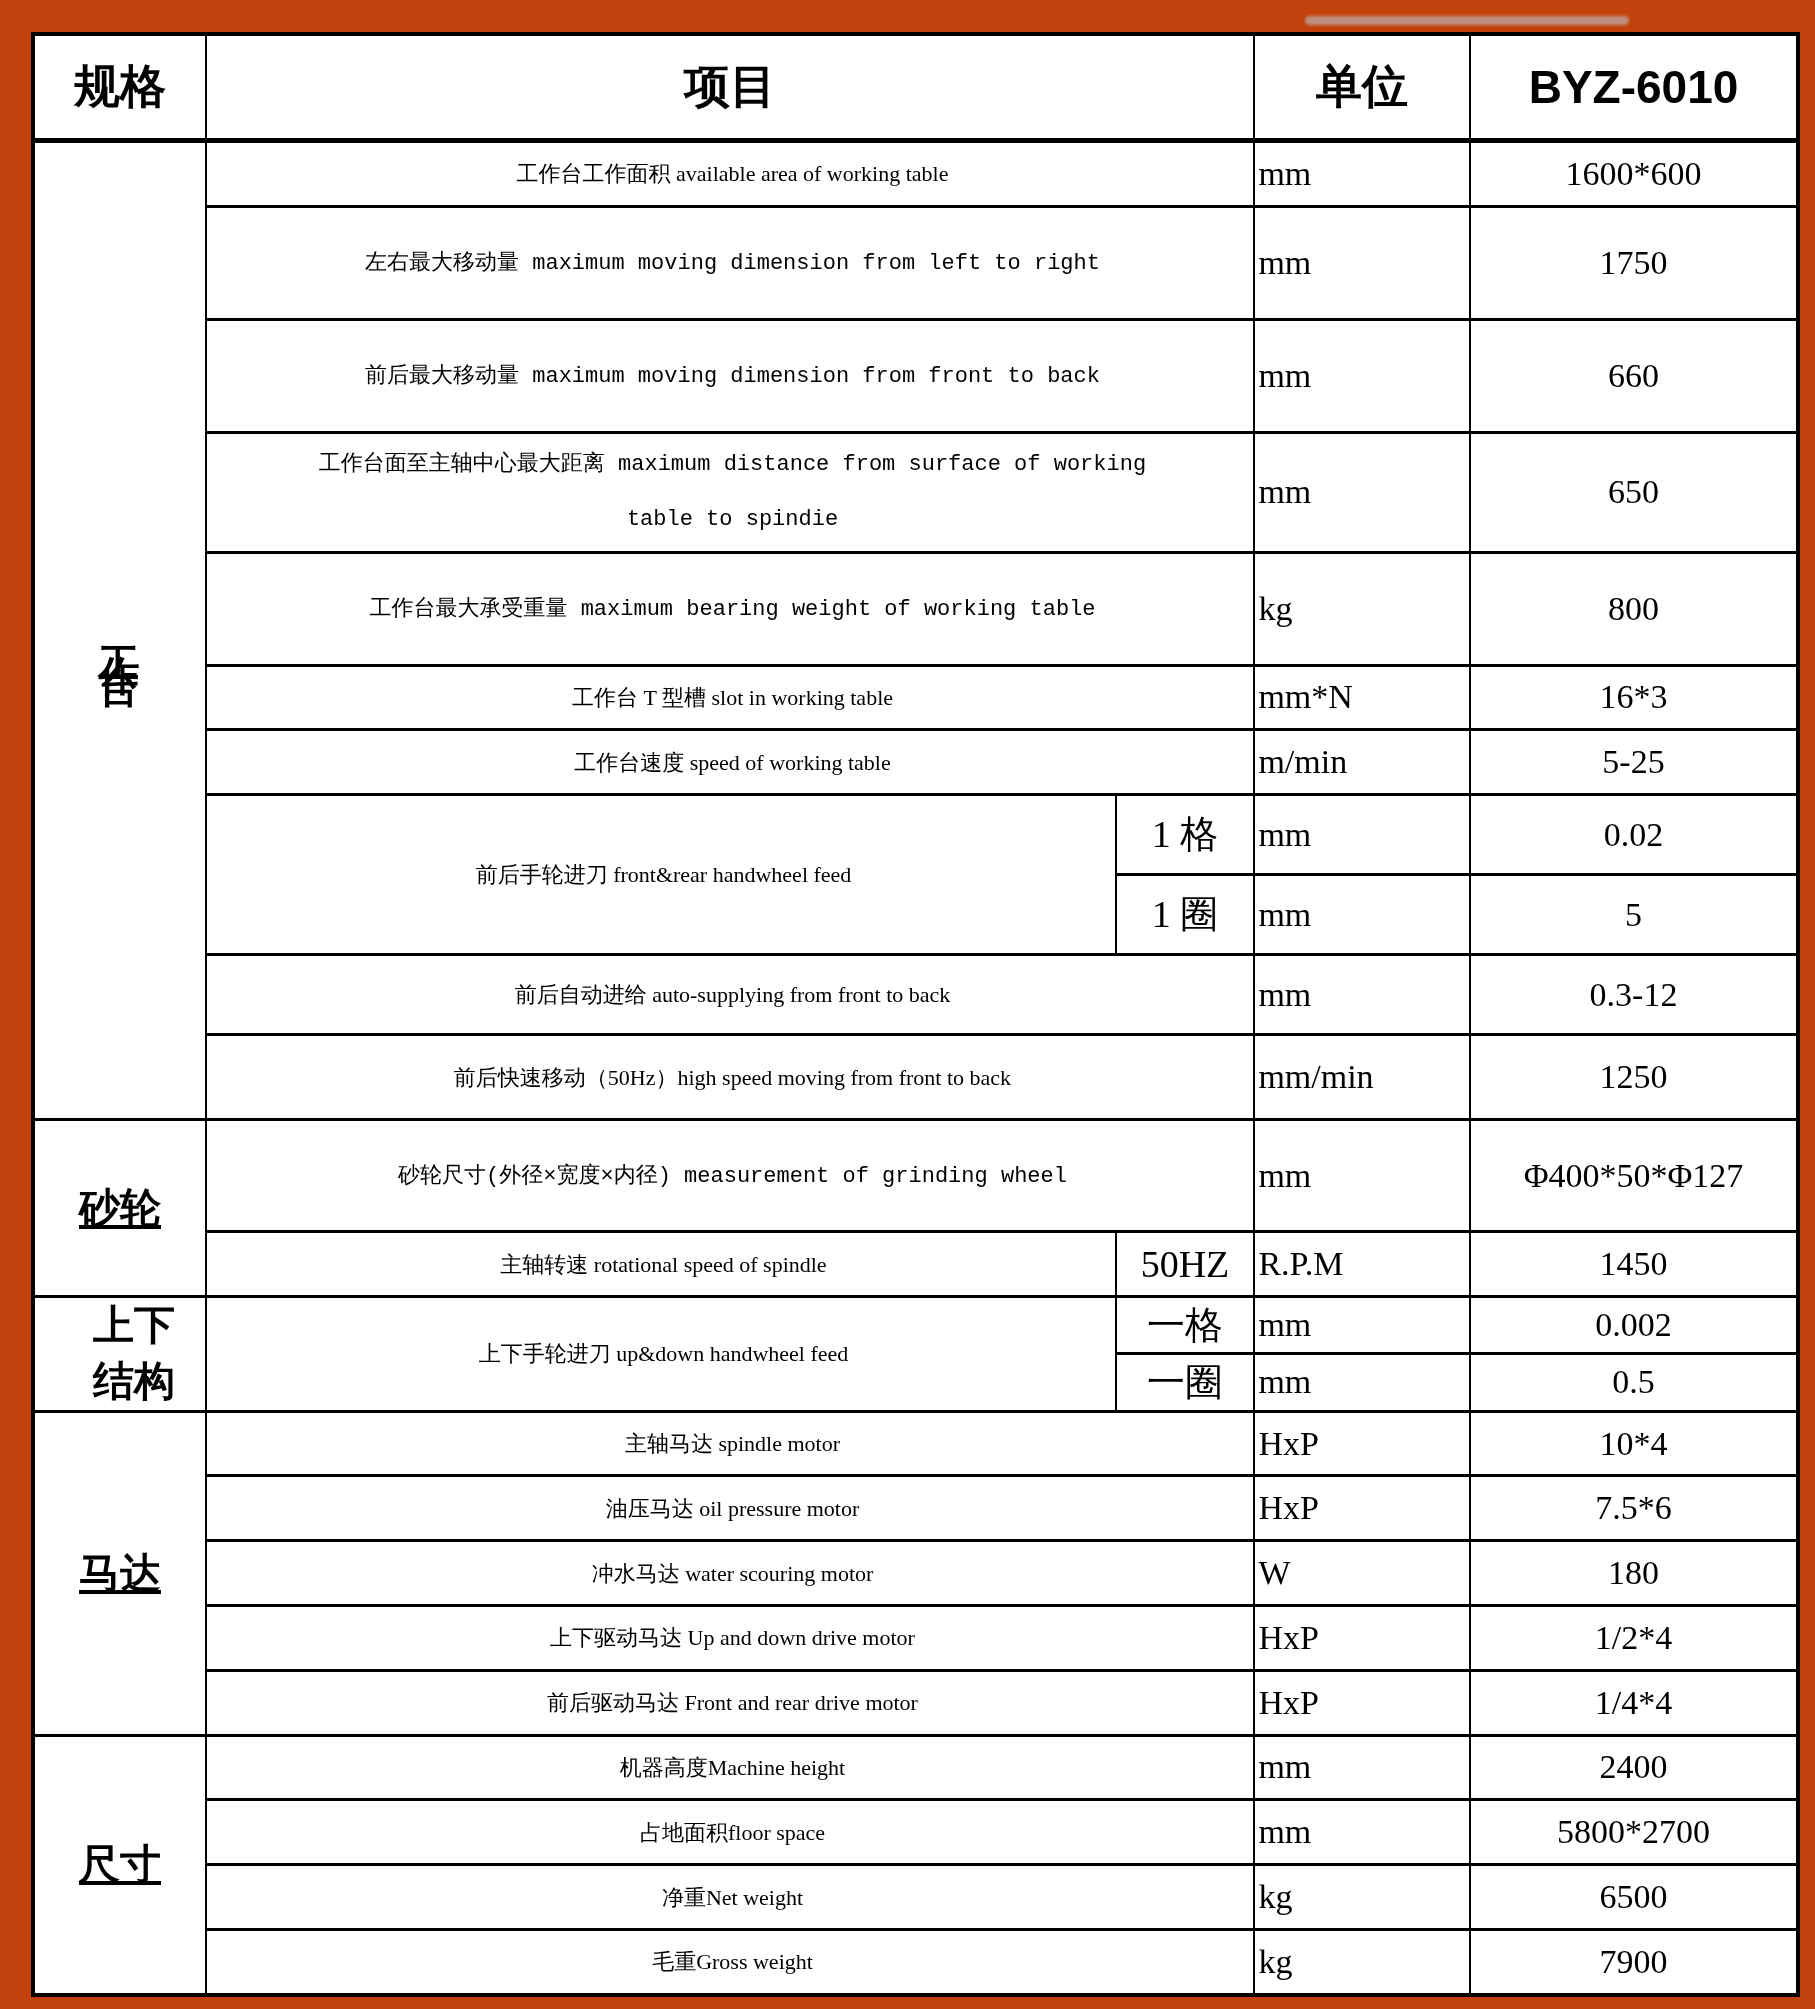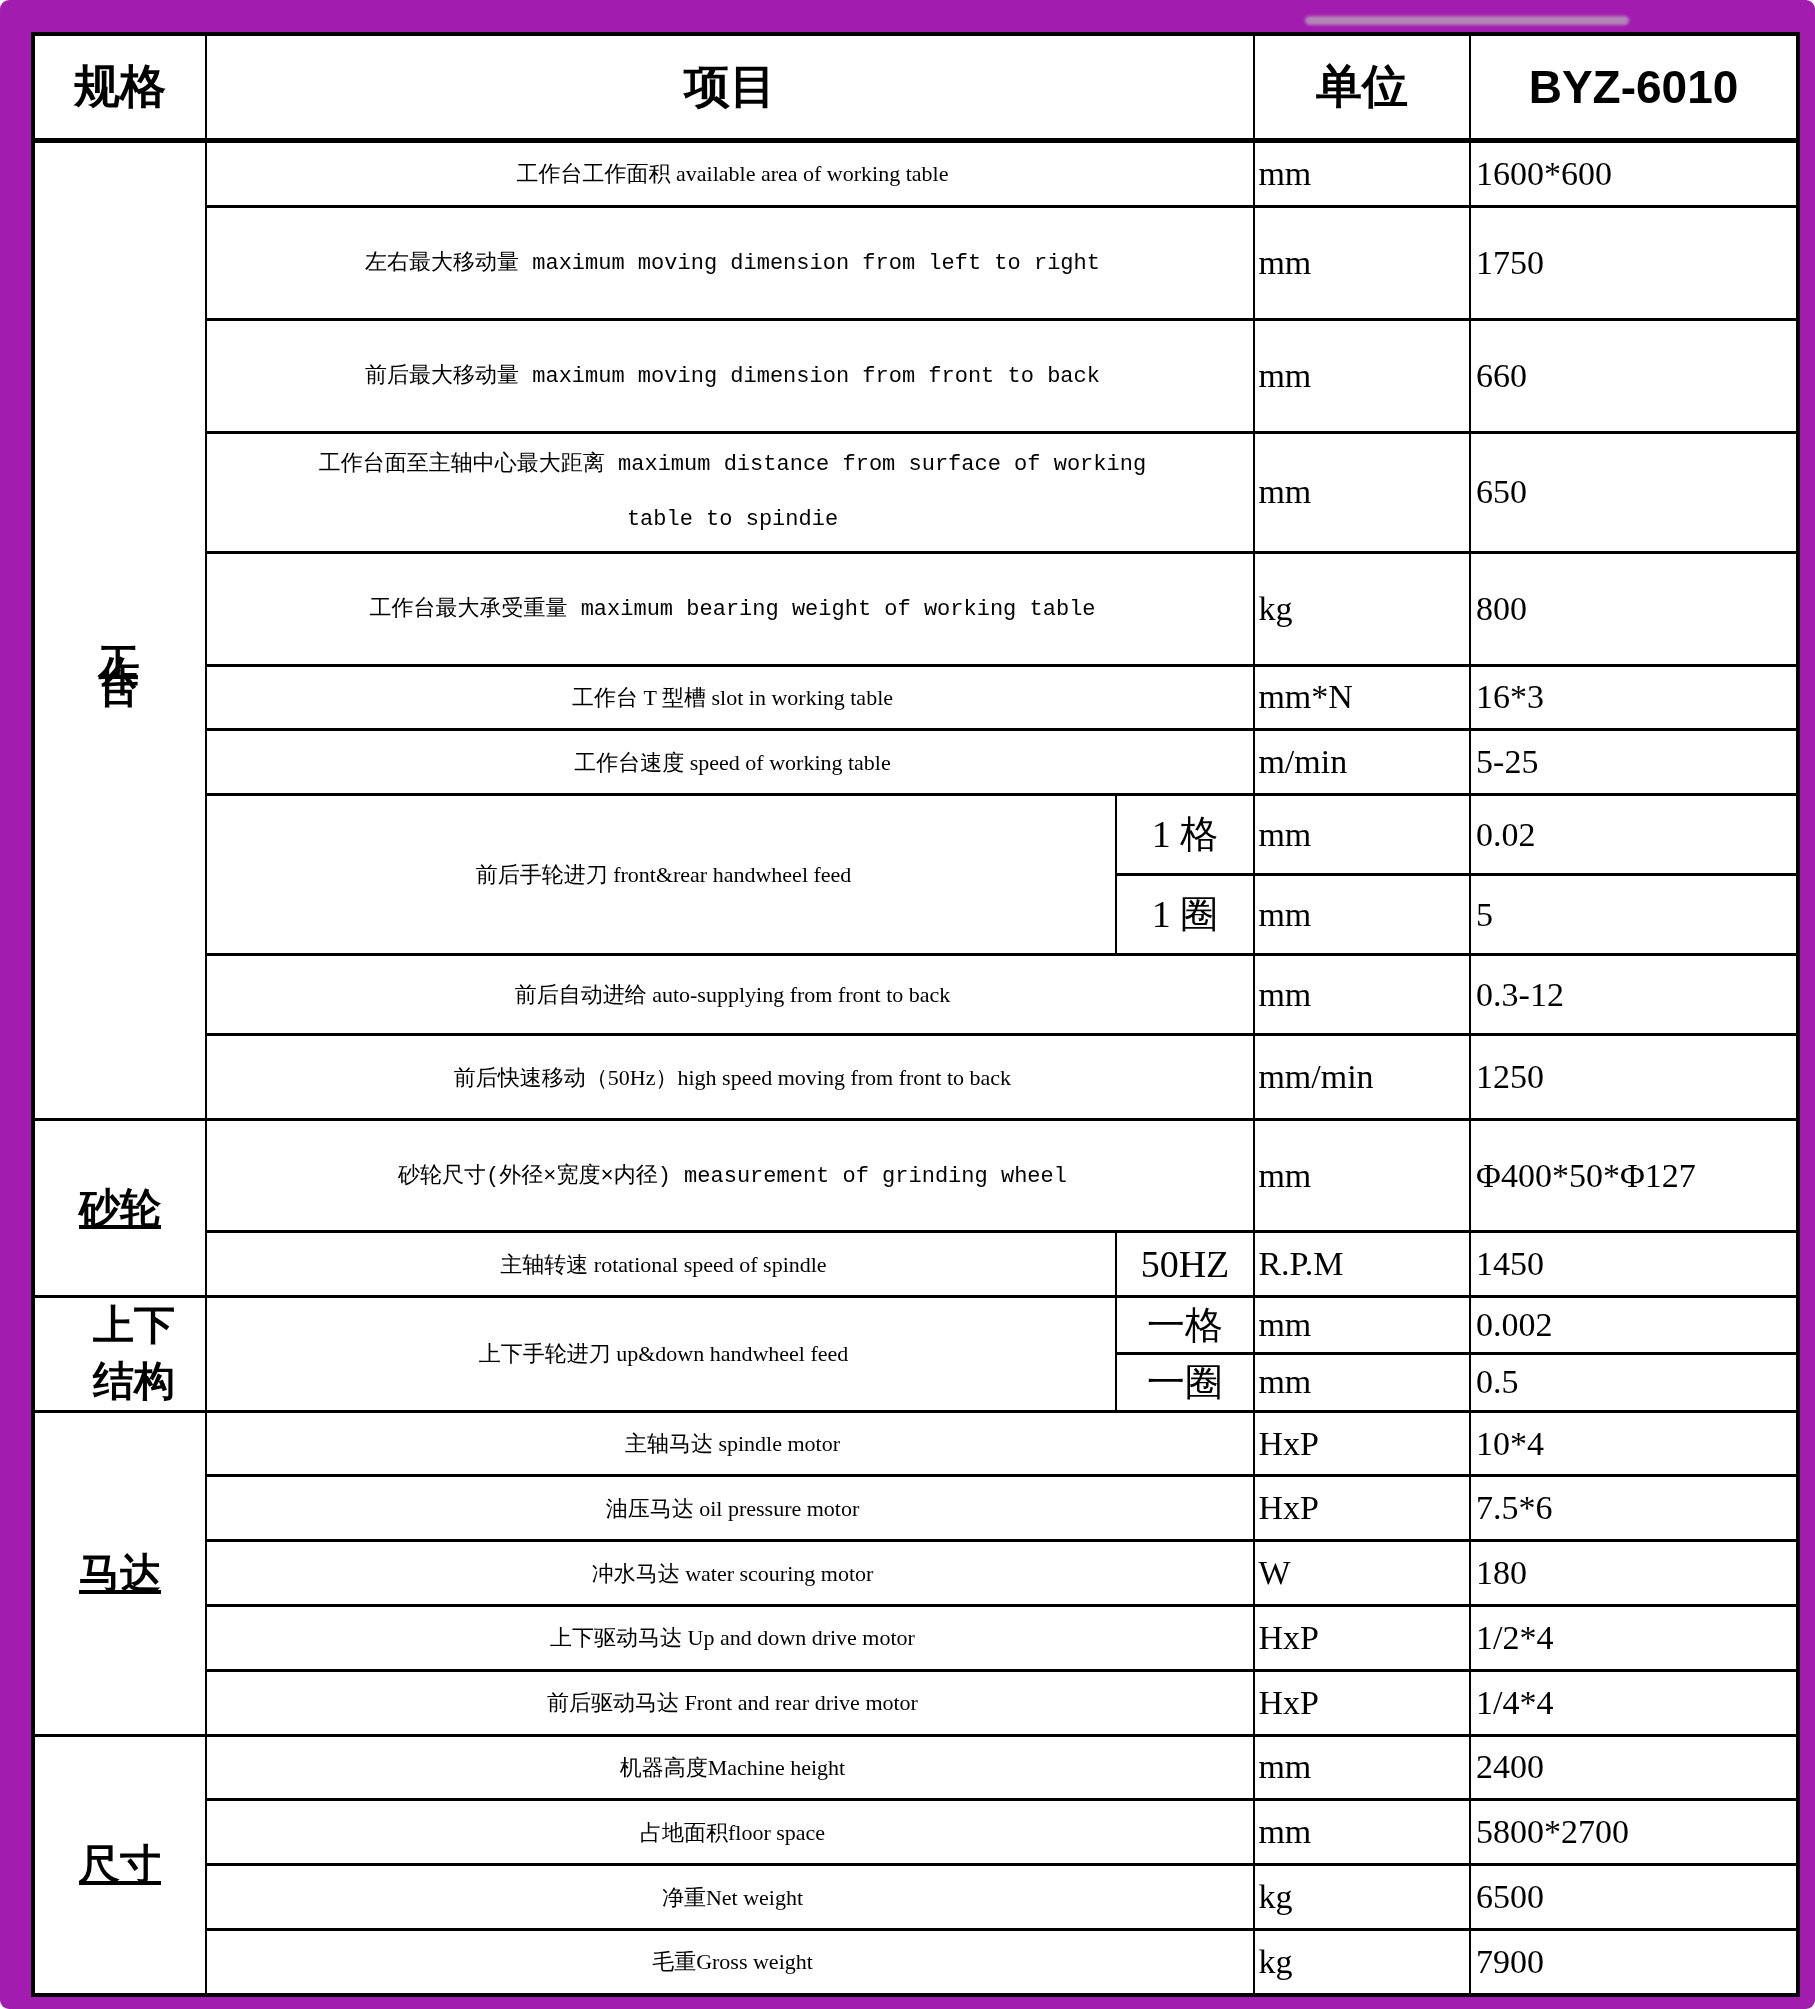--- a/index.html
+++ b/index.html
@@ -1,21 +1,21 @@
 <!DOCTYPE html>
 <html style="font-size:13.6px"><head>
 <meta charset="utf-8">
 <style>
   html,body{margin:0;padding:0;background:#ffffff;}
   body{
     width:1815px;height:2009px;position:relative;
     font-family:"Liberation Serif","DejaVu Serif",serif;
     color:#000;
   }
-  .sheet{position:absolute;left:0;top:0;width:1815px;height:2009px;background:#a21caf;border-radius:9px;}
+  .sheet{position:absolute;left:0;top:0;width:1815px;height:2009px;background:#c2410c;}
 
   table.spec{
     position:absolute;left:31px;top:31.5px;width:1765px;
     border-collapse:collapse;table-layout:fixed;
     background:#fff;
   }
   table.spec{border:4.3px solid #000;}
   .spec th,.spec td{
     border-left:2.6px solid #000;border-right:2.6px solid #000;
     border-top:3.4px solid #000;border-bottom:3.4px solid #000;
@@ -46,21 +46,21 @@
     letter-spacing:10.2px;display:inline-block;
   }
   .narrow{display:inline-block;max-width:2.3em;line-height:1.35;margin-left:28px;}
 
   .item{
     font-size:22px;text-align:center;padding:3.4px 12px 3.4px 17px;line-height:55px;
   }
   .w2line .itxt{display:inline-block;max-width:835px;font-family:Liberation Mono, monospace;}
   .sub{font-size:38px;text-align:center;padding:1.7px 3.4px;}
   .unit{font-size:34px;text-align:left;padding:1.7px 3.4px;}
-  .val{font-size:34px;padding:1.7px 5.1px;}
+  .val{font-size:34px;text-align:center;padding:1.7px 5.1px;}
 
   .footer{
     position:absolute;left:31px;top:1927px;width:1363px;
     font-family:"Liberation Sans","DejaVu Sans",sans-serif;
     font-weight:bold;font-size:43px;color:#000;
   }
 
   .streak{
     position:absolute;left:1305px;top:16px;width:324px;height:9.4px;
     background:#bdbdbd;opacity:.65;border-radius:5.1px;filter:blur(1.7px);

